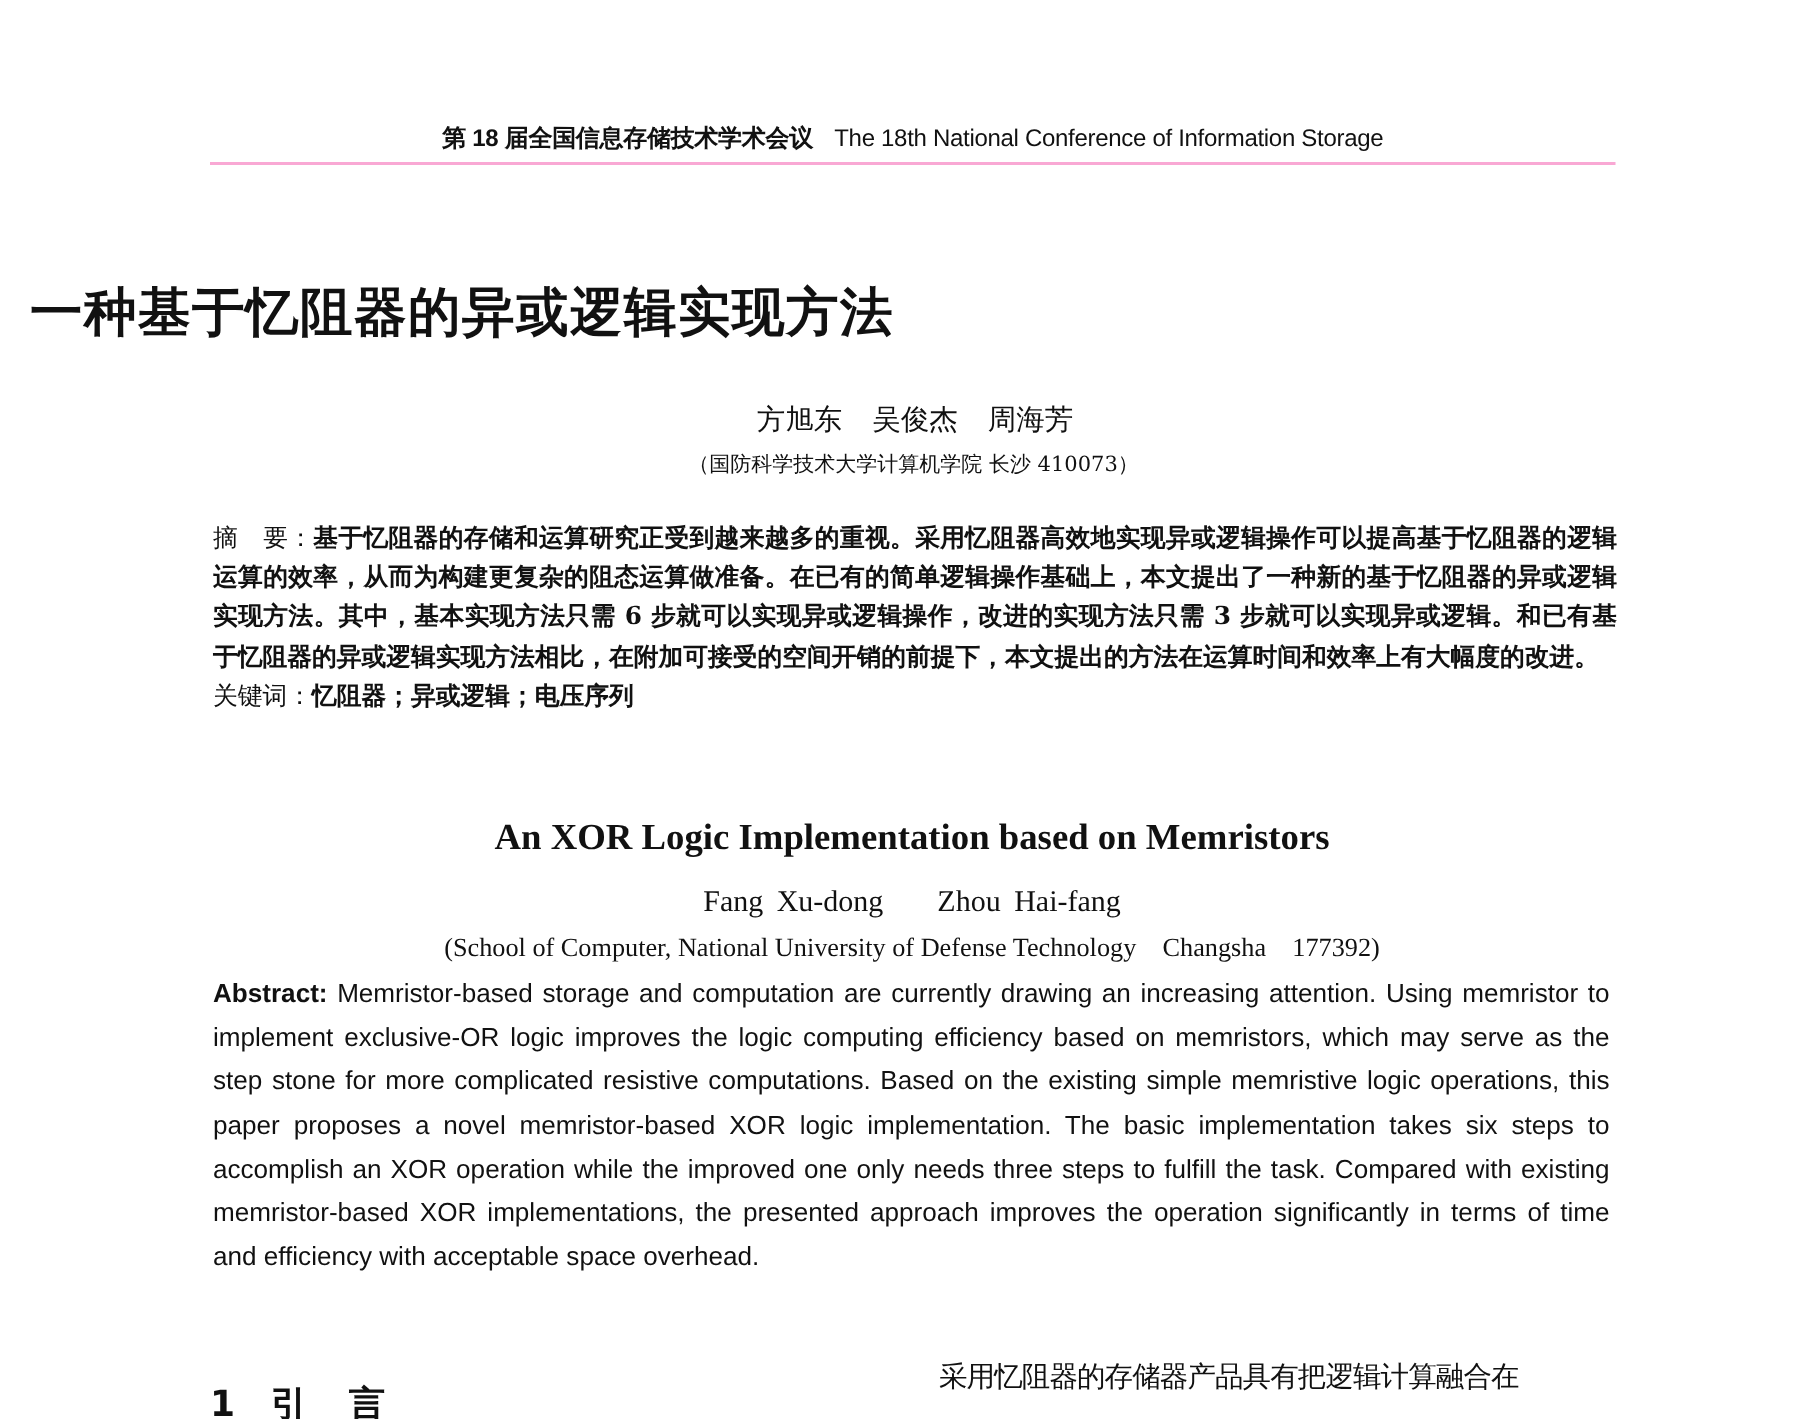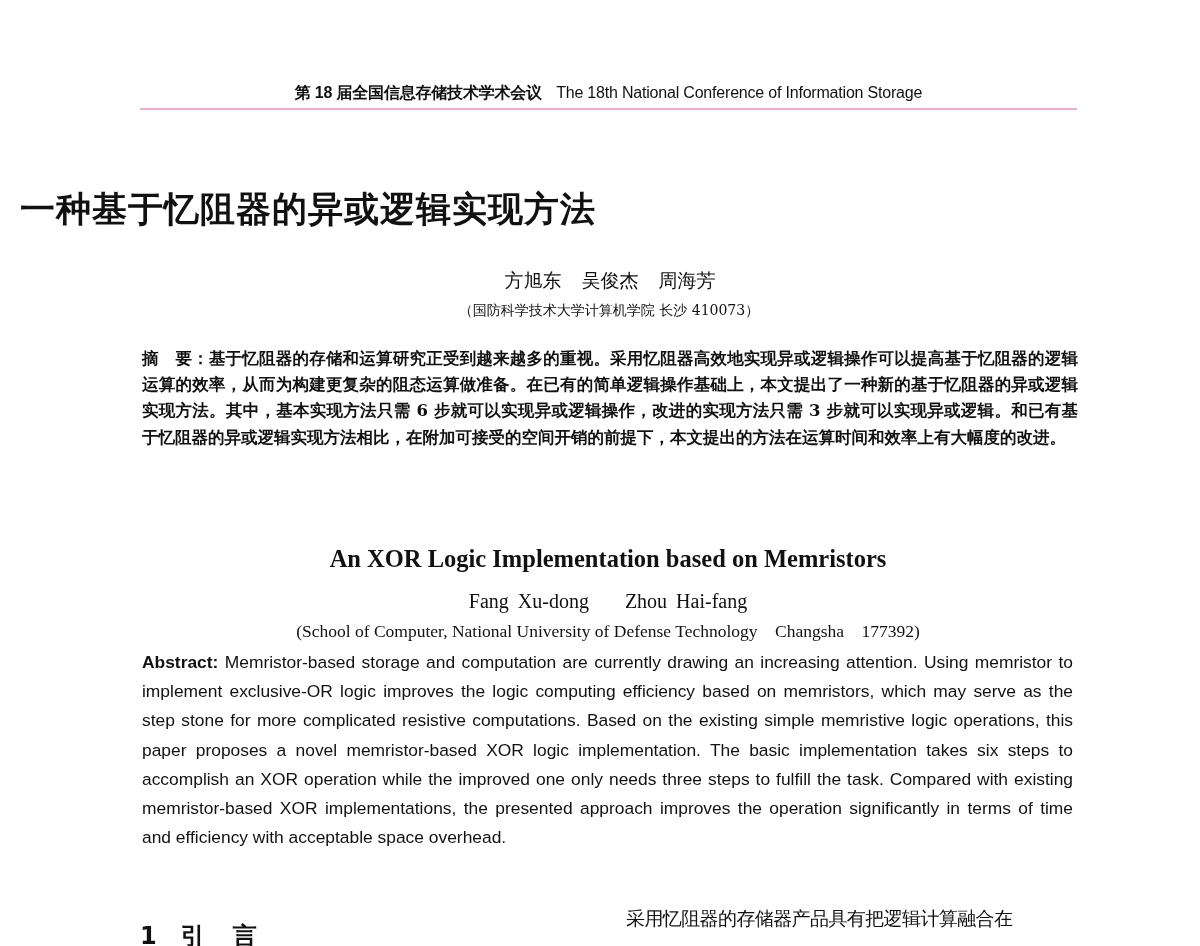--- a/index.html
+++ b/index.html
@@ -25,21 +25,21 @@
     font-size: 19px; line-height: 28px; word-spacing: 14px;
   }
   .affil-cn {
     position: absolute; left: 0; width: 1218px; top: 298px; text-align: center;
     font-size: 14px; line-height: 24px;
   }
   .abstract-cn {
     position: absolute; left: 142px; width: 936px; top: 346px;
     font-size: 16.5px; line-height: 26.2px; text-align: justify; font-weight: bold;
   }
-  .abstract-cn .label { font-family: "DejaVu Sans", sans-serif; font-weight: bold; }
+  .abstract-cn .label { font-family: "DejaVu Sans", sans-serif; font-weight: normal; }
   .kw-cn { display: block; }
   .title-en {
     position: absolute; left: 0; width: 1216px; top: 542px; text-align: center;
     font-family: "Liberation Serif", serif; font-weight: bold; font-size: 24.5px; line-height: 34px;
   }
   .authors-en {
     position: absolute; left: 0; width: 1216px; top: 586px; text-align: center;
     font-family: "Liberation Serif", serif; font-size: 20px; line-height: 30px; word-spacing: 4px;
   }
   .affil-en {
@@ -71,20 +71,21 @@
   <span>第 18 届全国信息存储技术学术会议</span>
   <span class="en">The 18th National Conference of Information Storage</span>
 </div>
 
 <div class="title-cn">一种基于忆阻器的异或逻辑实现方法</div>
 <div class="authors-cn">方旭东 吴俊杰 周海芳</div>
 <div class="affil-cn">（国防科学技术大学计算机学院 长沙 410073）</div>
 
 <div class="abstract-cn">
   <span class="label">摘　要：</span><span>基于忆阻器的存储和运算研究正受到越来越多的重视。采用忆阻器高效地实现异或逻辑操作可以提高基于忆阻器的逻辑运算的效率，从而为构建更复杂的阻态运算做准备。在已有的简单逻辑操作基础上，本文提出了一种新的基于忆阻器的异或逻辑实现方法。其中，基本实现方法只需 6 步就可以实现异或逻辑操作，改进的实现方法只需 3 步就可以实现异或逻辑。和已有基于忆阻器的异或逻辑实现方法相比，在附加可接受的空间开销的前提下，本文提出的方法在运算时间和效率上有大幅度的改进。</span>
+  <span class="kw-cn"><span class="label">关键词：</span><span>忆阻器；异或逻辑；电压序列</span></span>
 </div>
 
 <div class="title-en">An XOR Logic Implementation based on Memristors</div>
 <div class="authors-en"><span style="white-space:pre">Fang Xu-dong    Zhou Hai-fang</span></div>
 <div class="affil-en"><span style="white-space:pre">(School of Computer, National University of Defense Technology    Changsha    177392)</span></div>
 
 <div class="abstract-en">
   <span class="label">Abstract:</span>
   <span>Memristor-based storage and computation are currently drawing an increasing attention. Using memristor to implement exclusive-OR logic improves the logic computing efficiency based on memristors, which may serve as the step stone for more complicated resistive computations. Based on the existing simple memristive logic operations, this paper proposes a novel memristor-based XOR logic implementation. The basic implementation takes six steps to accomplish an XOR operation while the improved one only needs three steps to fulfill the task. Compared with existing memristor-based XOR implementations, the presented approach improves the operation significantly in terms of time and efficiency with acceptable space overhead.</span>
 </div>

